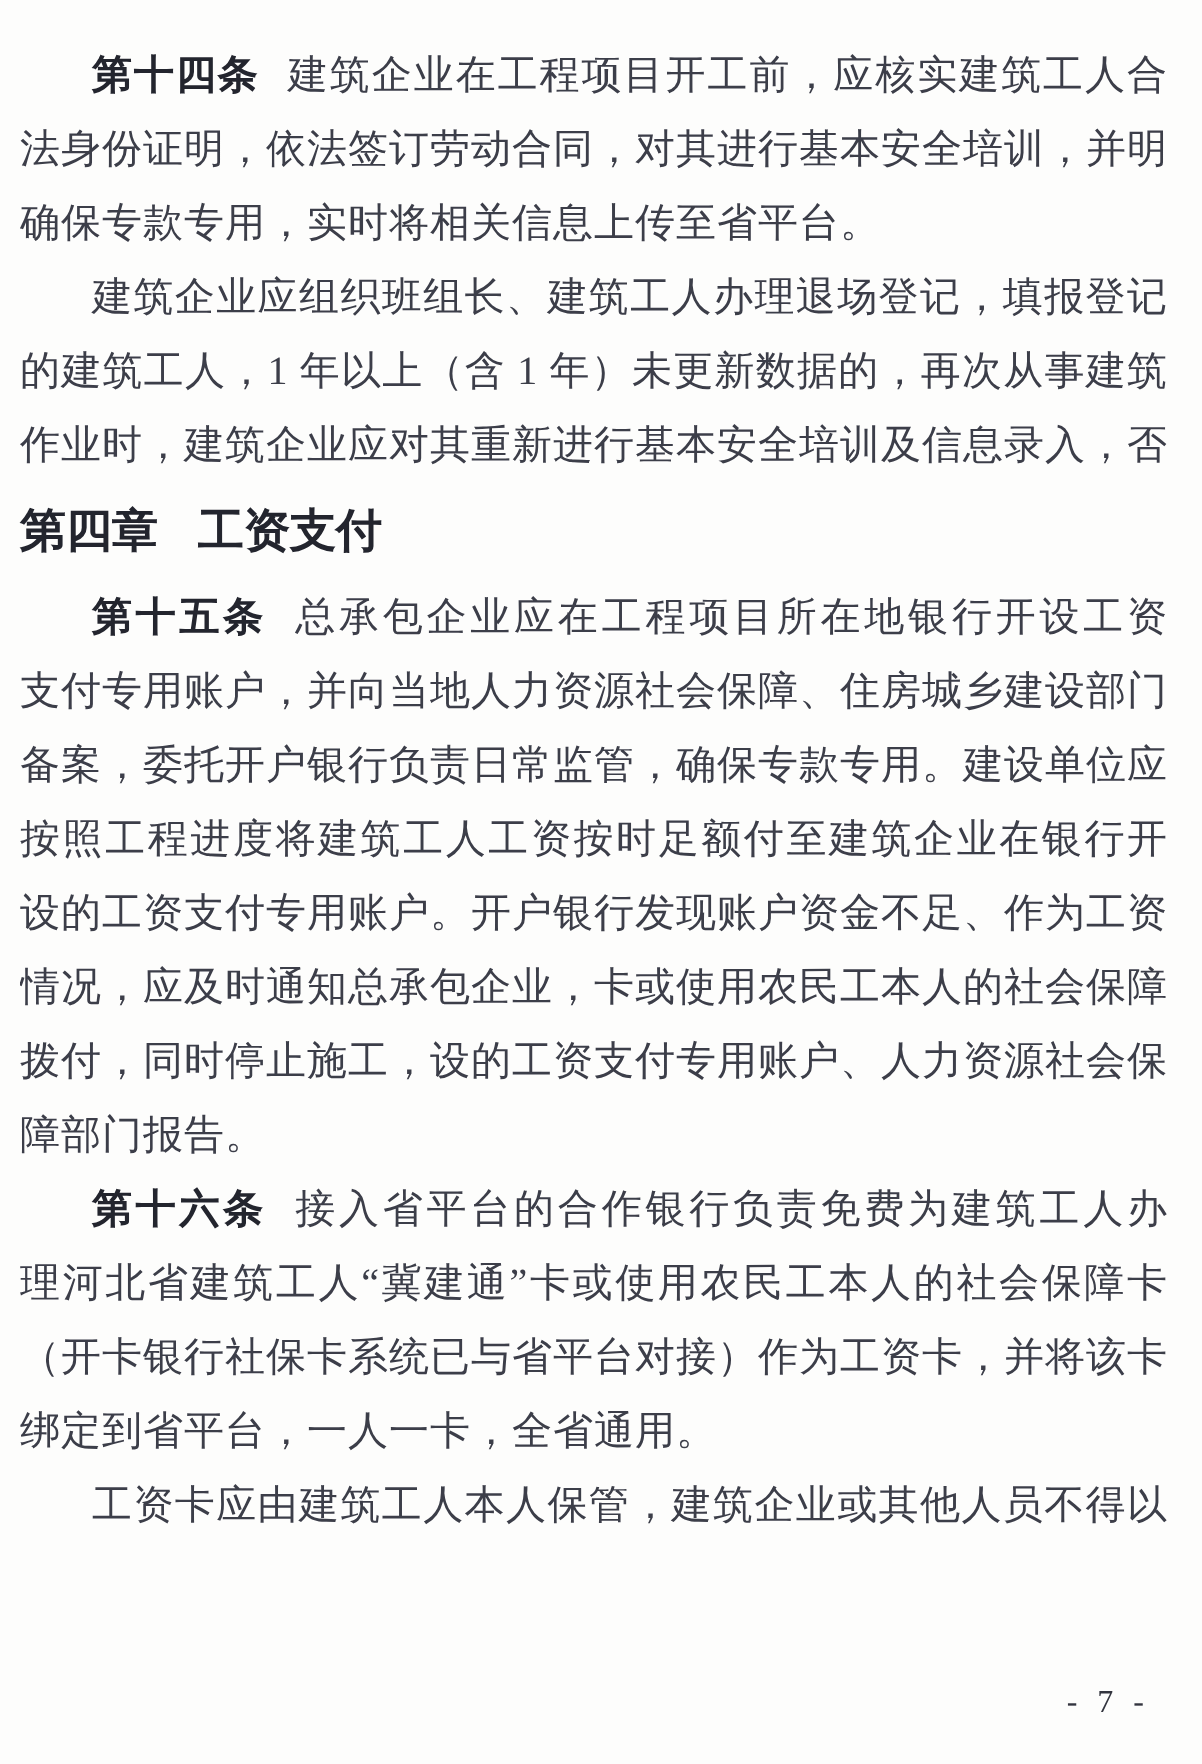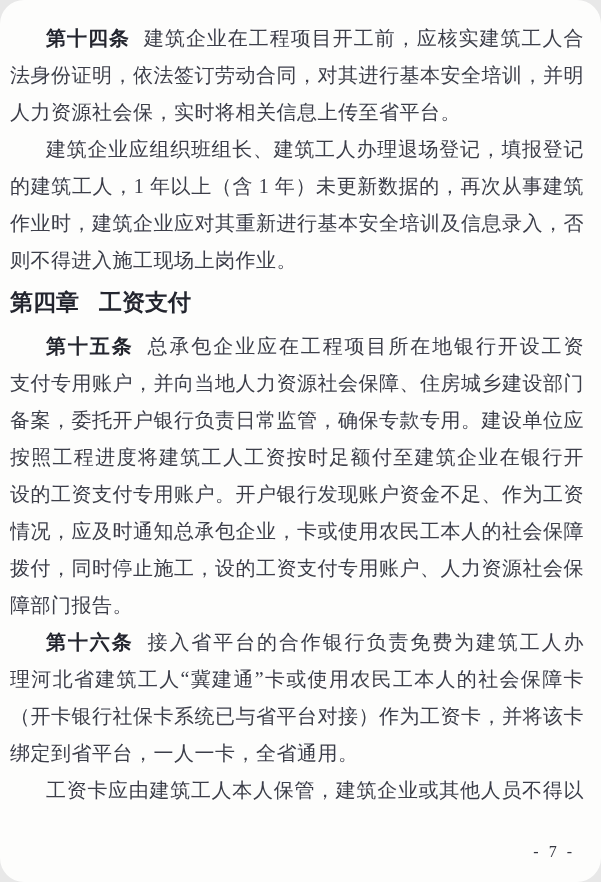--- a/index.html
+++ b/index.html
@@ -9,21 +9,20 @@
   }
   .page {
     position: relative;
     width: 601px;
     height: 882px;
     background: #fdfdfc;
     font-family: "Liberation Serif", "DejaVu Serif", serif;
     color: #3c3e49;
     overflow: hidden;
     box-sizing: border-box;
-    border-radius: 24px;
   }
   .doc {
     position: absolute;
     left: 10px;
     top: 20px;
     width: 574px;
   }
   .line {
     font-size: 20px;
     line-height: 37px;
@@ -70,28 +69,27 @@
 </style>
 </head>
 <body>
 
 <div class="page">
   <div class="doc">
 
     <div>
       <div class="line indent fill"><span class="art-num">第十四条</span><span>建筑企业在工程项目开工前，应核实建筑工人合</span></div>
       <div class="line fill">法身份证明，依法签订劳动合同，对其进行基本安全培训，并明</div>
-      <div class="line">人力资源社会保，实时将相关信息上传至省平台。</div>
+      <div class="line">确保专款专用，实时将相关信息上传至省平台。</div>
     </div>
 
     <div>
       <div class="line indent fill">建筑企业应组织班组长、建筑工人办理退场登记，填报登记</div>
       <div class="line fill">的建筑工人，1 年以上（含 1 年）未更新数据的，再次从事建筑</div>
       <div class="line fill">作业时，建筑企业应对其重新进行基本安全培训及信息录入，否</div>
-      <div class="line">则不得进入施工现场上岗作业。</div>
     </div>
 
     <div class="chapter"><span class="num">第四章</span><span>工资支付</span></div>
 
     <div>
       <div class="line indent fill"><span class="art-num">第十五条</span><span>总承包企业应在工程项目所在地银行开设工资</span></div>
       <div class="line fill">支付专用账户，并向当地人力资源社会保障、住房城乡建设部门</div>
       <div class="line fill">备案，委托开户银行负责日常监管，确保专款专用。建设单位应</div>
       <div class="line fill">按照工程进度将建筑工人工资按时足额付至建筑企业在银行开</div>
       <div class="line fill">设的工资支付专用账户。开户银行发现账户资金不足、作为工资卡</div>

